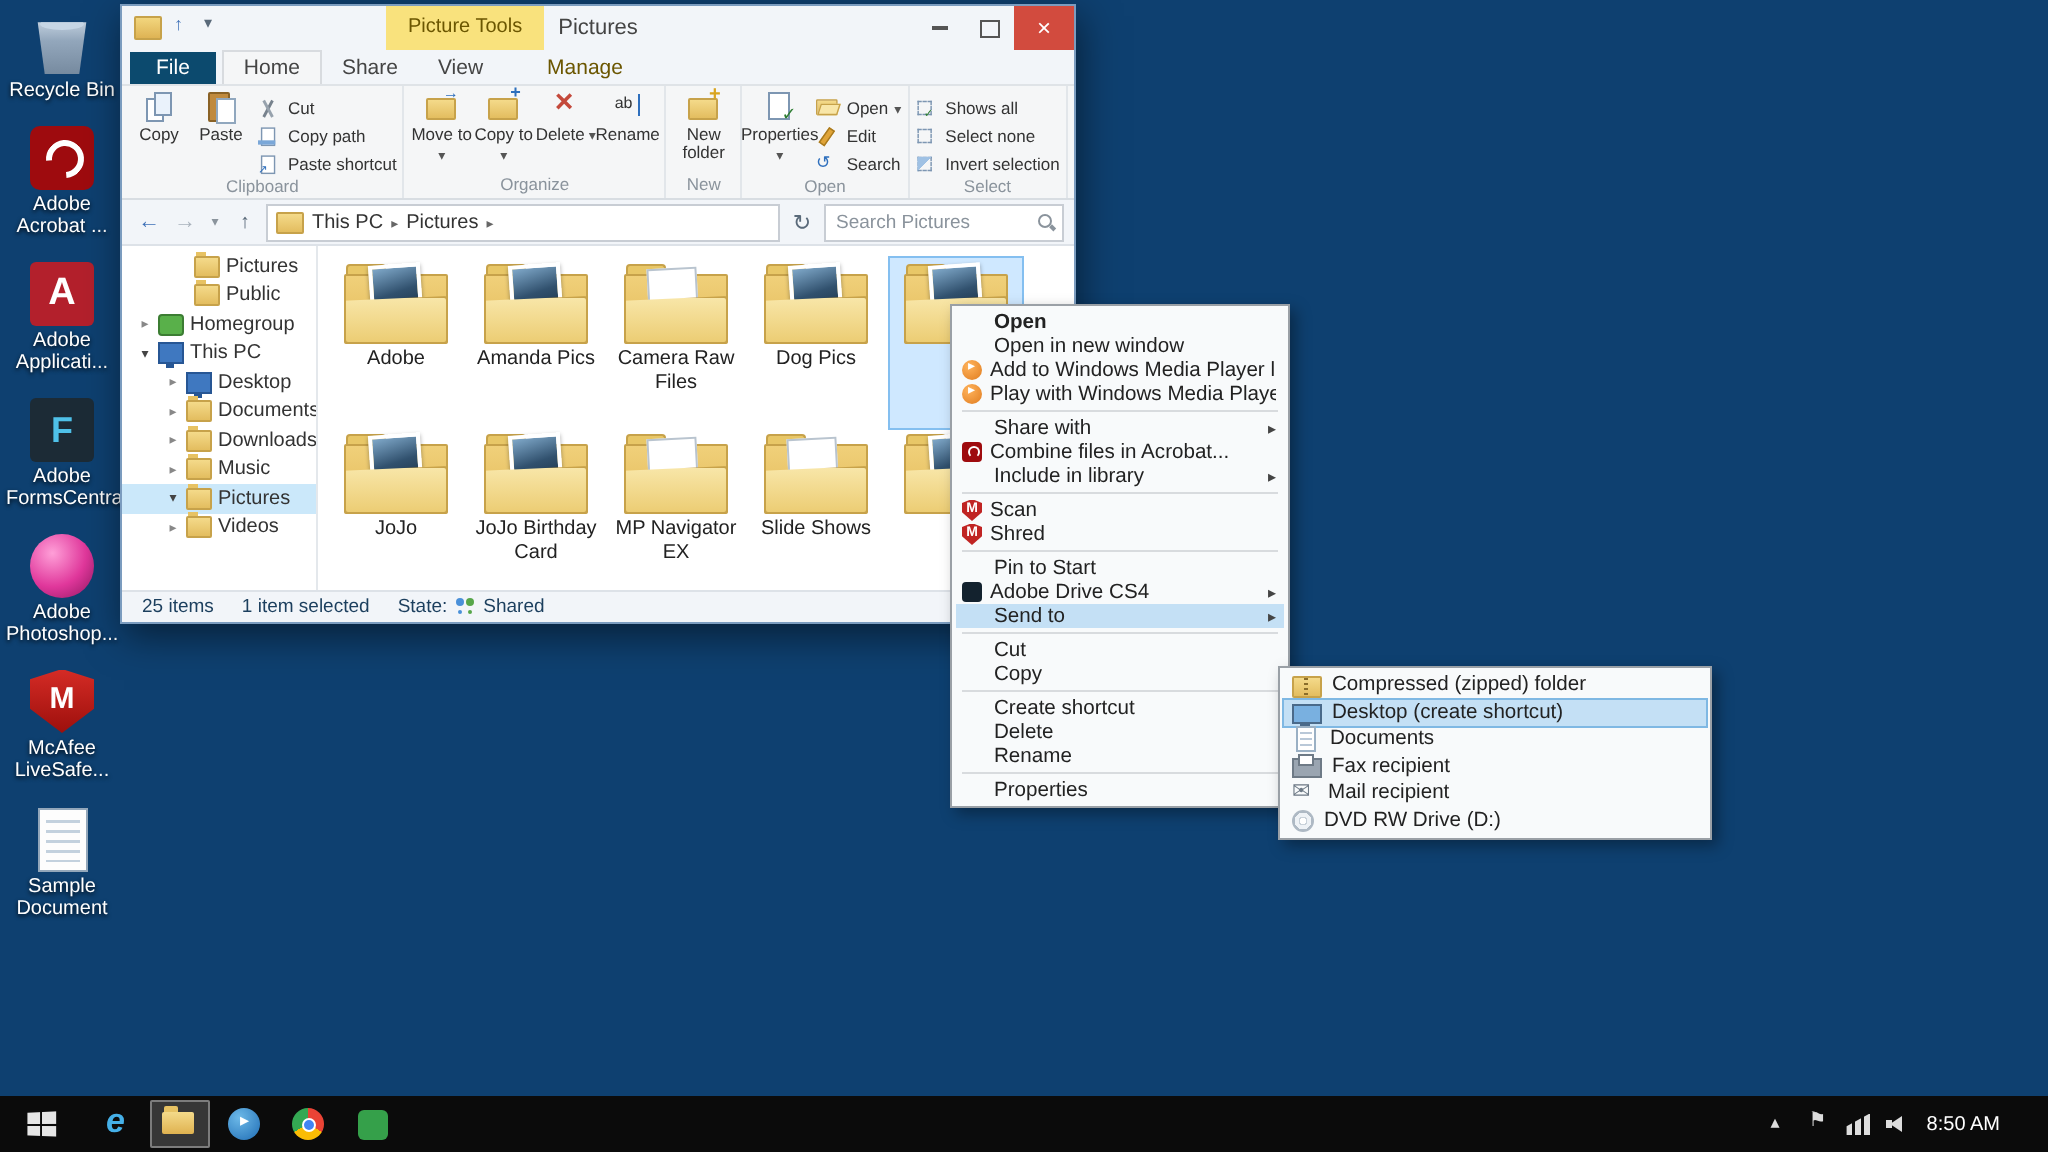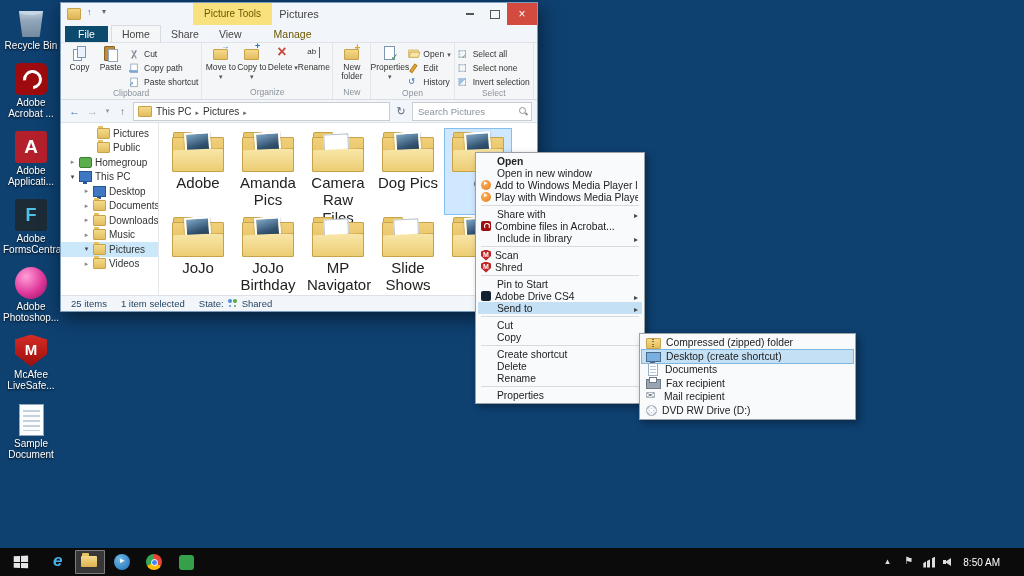--- a/index.html
+++ b/index.html
@@ -113,21 +113,21 @@
   .nic{width:11px;height:9px;position:relative;flex-shrink:0;display:block;}
   .ic-nav-folder{background:linear-gradient(#f4da8a,#e3bd5f);border:1px solid #c7a24a;border-radius:1px;}
   .ic-nav-folder::before{content:"";position:absolute;top:-3px;left:0;width:5px;height:2px;background:#e7c263;}
   .ic-nav-pc,.ic-nav-desktop{background:#3f78c0;border:1px solid #275694;}
   .ic-nav-pc::after,.ic-nav-desktop::after{content:"";position:absolute;left:3px;bottom:-3px;width:4px;height:2px;background:#275694;}
   .ic-nav-homegroup{background:#59b04a;border:1px solid #3c7d33;border-radius:2px;}
   .nav-label{white-space:nowrap;overflow:hidden;}
   .content{flex:1;padding:6px 0 0 6px;display:grid;grid-template-columns:repeat(5,70px);grid-auto-rows:85px;align-content:start;}
   .tile{width:66px;display:flex;flex-direction:column;align-items:center;padding-top:3px;}
   .tile.sel{background:#cfe8ff;outline:1px solid #84bff0;}
-  .tile-label{font-size:15px;color:#222;text-align:center;line-height:1.15;margin-top:2px;max-width:62px;}
+  .tile-label{font-size:10px;color:#222;text-align:center;line-height:1.15;margin-top:2px;max-width:62px;}
   .fold{width:52px;height:40px;position:relative;display:block;flex-shrink:0;}
   .fold .ftab{position:absolute;top:0;left:1px;width:18px;height:6px;background:#e8c767;border:1px solid #c7a24a;border-bottom:none;border-radius:2px 2px 0 0;}
   .fold .back{position:absolute;top:5px;left:0;right:0;bottom:0;background:linear-gradient(#f0d07a,#e3ba57);border:1px solid #c7a24a;border-radius:1px;}
   .fold .paper{position:absolute;top:2px;left:12px;width:23px;height:29px;background:#fff;border:1px solid #b9c4cf;transform:rotate(-3deg);}
   .fold .pic{position:absolute;top:0;left:13px;width:22px;height:28px;background:linear-gradient(165deg,#7fa8c9,#31516e 45%,#152636);border:2px solid #fff;box-shadow:0 1px 2px rgba(0,0,0,.35);transform:rotate(-4deg);}
   .fold .front{position:absolute;bottom:0;left:0;right:0;height:22px;background:linear-gradient(#f8e6a8,#eccd74);border:1px solid #c7a24a;border-radius:1px 2px 2px 2px;clip-path:polygon(0 10%,100% 0,100% 100%,0 100%);}
   .statusbar{height:15px;background:#f2f5f9;border-top:1px solid #dde2e8;display:flex;align-items:center;gap:14px;padding:0 10px;font-size:9.5px;color:#1c3f5e;flex-shrink:0;}
   .status-state{display:flex;align-items:center;gap:3px;}
   .shared-icon{width:12px;height:9px;position:relative;display:inline-block;}
   .shared-icon::before{content:"";position:absolute;left:1px;top:0;width:4px;height:4px;border-radius:50%;background:#4a90d9;box-shadow:0 5px 0 -1px #4a90d9;}
@@ -368,33 +368,33 @@
                 <span class="rb-drop"></span>
               </div>
 
               <div class="rb-small">
                 <span class="rbic-s ic-rb-edit"></span>
                 <span>Edit</span>
               </div>
 
               <div class="rb-small">
                 <span class="rbic-s ic-rb-history"></span>
-                <span>History</span>
+                <span>Search</span>
               </div>
             </div>
         </div>
         <div class="rgroup-label">Open</div>
       </div>
       <div class="rgroup">
         <div class="rgroup-content">
           <div class="rb-smalls">
 
               <div class="rb-small">
                 <span class="rbic-s ic-rb-selall"></span>
-                <span>Select all</span>
+                <span>Shows all</span>
               </div>
 
               <div class="rb-small">
                 <span class="rbic-s ic-rb-selnone"></span>
                 <span>Select none</span>
               </div>
 
               <div class="rb-small">
                 <span class="rbic-s ic-rb-selinv"></span>
                 <span>Invert selection</span>

